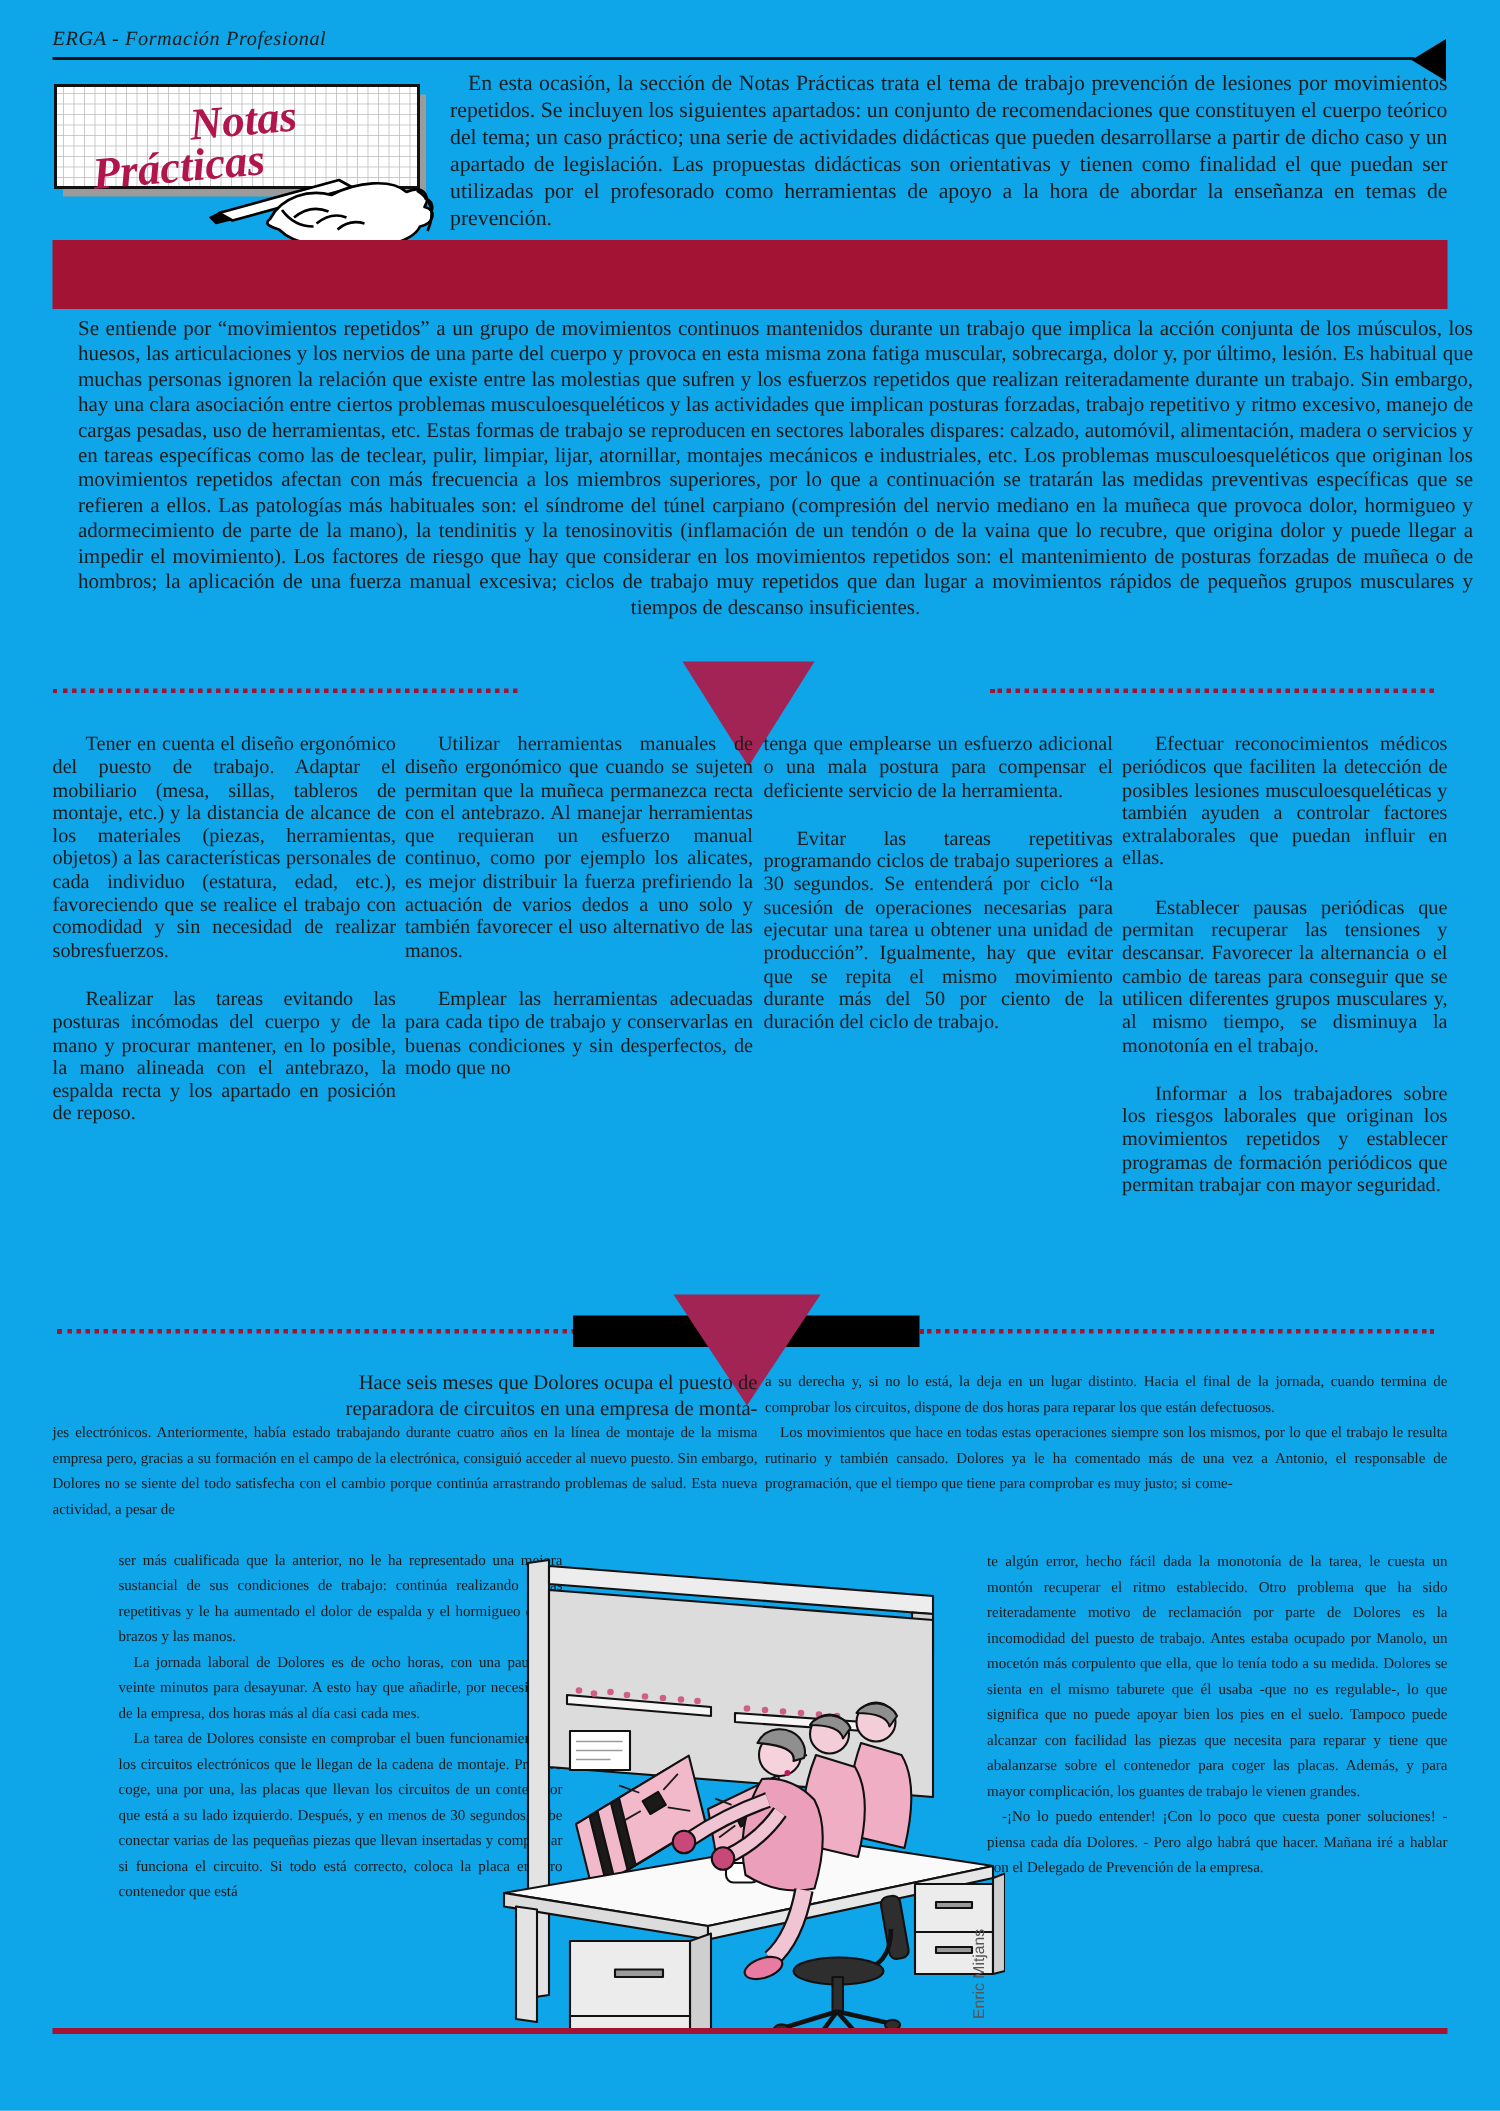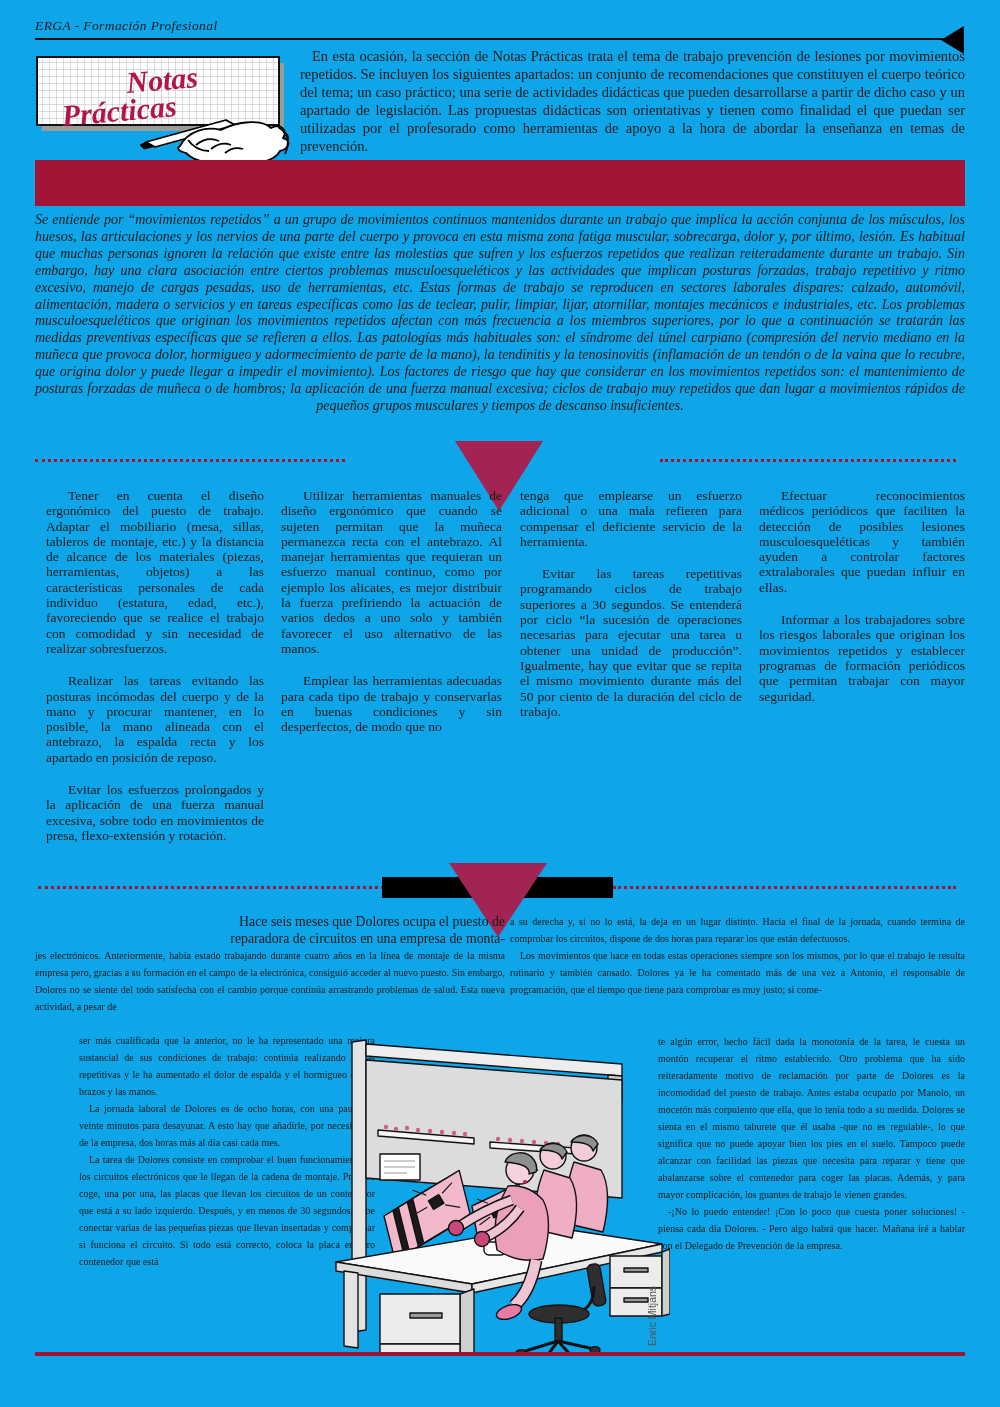--- a/index.html
+++ b/index.html
@@ -16,39 +16,39 @@
   .logo-svg { position:absolute; left:28px; top:48px; }
 
   
   .intro { position:absolute; left:300px; top:47px; width:665px; font-size:14.5px; line-height:18px;
     text-align:justify; text-indent:12px; }
 
   
   .title-band { position:absolute; left:35px; top:160px; width:930px; height:46px; background:#a31334; }
 
   
-  .theory { position:absolute; left:35px; top:212px; width:930px; font-size:14px; line-height:16.9px;
-    text-align:justify; text-align-last:center;font-style:italic; }
+  .theory { position:absolute; left:52px; top:212px; width:930px; font-size:14px; line-height:16.9px;
+    text-align:justify; text-align-last:center; }
 
   
   .dotted { position:absolute; height:0; border-top:3px dotted #a31334; }
   .dot1-left  { left:35px;  top:459px; width:310px; }
   .dot1-right { left:660px; top:459px; width:296px; }
   .dot2-left  { left:38px;  top:886px; width:346px; }
   .dot2-right { left:613px; top:886px; width:343px; }
   .black-bar  { position:absolute; left:382px; top:877px; width:231px; height:21px; background:#000; }
   .tri { position:absolute; width:0; height:0; }
   .tri1 { left:455px; top:441px; border-left:44px solid transparent; border-right:44px solid transparent;
           border-top:70px solid #a12455; }
   .tri2 { left:449px; top:863px; border-left:49px solid transparent; border-right:49px solid transparent;
           border-top:74px solid #a12455; }
 
   
   .rec-col { position:absolute; top:488px; font-size:13.5px; line-height:15.3px; text-align:justify; hyphens:auto; }
-  .rec-col p { text-indent:22px; margin:0 0 17px 11px; }
+  .rec-col p { text-indent:22px; margin:0 0 17px 0; }
   .rec-col p.cont { text-indent:0; }
   .c1 { left:35px;  width:229px; }
   .c2 { left:270px; width:232px; }
   .c3 { left:509px; width:233px; }
   .c4 { left:748px; width:217px; }
 
   
   .case { font-size:10px; line-height:17px; text-align:justify; hyphens:auto; position:absolute; }
   .case p { text-indent:10px; margin:0; }
   .case p.cont { text-indent:0; }
@@ -103,32 +103,32 @@
 
   <div class="theory">Se entiende por “movimientos repetidos” a un grupo de movimientos continuos mantenidos durante un trabajo que implica la acción conjunta de los músculos, los huesos, las articulaciones y los nervios de una parte del cuerpo y provoca en esta misma zona fatiga muscular, sobrecarga, dolor y, por último, lesión. Es habitual que muchas personas ignoren la relación que existe entre las molestias que sufren y los esfuerzos repetidos que realizan reiteradamente durante un trabajo. Sin embargo, hay una clara asociación entre ciertos problemas musculoesqueléticos y las actividades que implican posturas forzadas, trabajo repetitivo y ritmo excesivo, manejo de cargas pesadas, uso de herramientas, etc. Estas formas de trabajo se reproducen en sectores laborales dispares: calzado, automóvil, alimentación, madera o servicios y en tareas específicas como las de teclear, pulir, limpiar, lijar, atornillar, montajes mecánicos e industriales, etc. Los problemas musculoesqueléticos que originan los movimientos repetidos afectan con más frecuencia a los miembros superiores, por lo que a continuación se tratarán las medidas preventivas específicas que se refieren a ellos. Las patologías más habituales son: el síndrome del túnel carpiano (compresión del nervio mediano en la muñeca que provoca dolor, hormigueo y adormecimiento de parte de la mano), la tendinitis y la tenosinovitis (inflamación de un tendón o de la vaina que lo recubre, que origina dolor y puede llegar a impedir el movimiento). Los factores de riesgo que hay que considerar en los movimientos repetidos son: el mantenimiento de posturas forzadas de muñeca o de hombros; la aplicación de una fuerza manual excesiva; ciclos de trabajo muy repetidos que dan lugar a movimientos rápidos de pequeños grupos musculares y tiempos de descanso insuficientes.</div>
 
   <div class="dotted dot1-left"></div>
   <div class="dotted dot1-right"></div>
   <div class="tri tri1"></div>
 
   <div class="rec-col c1">
     <p>Tener en cuenta el diseño ergonómico del puesto de trabajo. Adaptar el mobiliario (mesa, sillas, tableros de montaje, etc.) y la distancia de alcance de los materiales (piezas, herramientas, objetos) a las características personales de cada individuo (estatura, edad, etc.), favoreciendo que se realice el trabajo con comodidad y sin necesidad de realizar sobresfuerzos.</p>
     <p>Realizar las tareas evitando las posturas incómodas del cuerpo y de la mano y procurar mantener, en lo posible, la mano alineada con el antebrazo, la espalda recta y los apartado en posición de reposo.</p>
-    <p>Evitar los esfuerzos prolongados y la aplicación de una fuerza manual excesiva, sobre todo en movimientos de presa, flexo-extensión y rotación.</p>
   </div>
   <div class="rec-col c2">
     <p>Utilizar herramientas manuales de diseño ergonómico que cuando se sujeten permitan que la muñeca permanezca recta con el antebrazo. Al manejar herramientas que requieran un esfuerzo manual continuo, como por ejemplo los alicates, es mejor distribuir la fuerza prefiriendo la actuación de varios dedos a uno solo y también favorecer el uso alternativo de las manos.</p>
     <p>Emplear las herramientas adecuadas para cada tipo de trabajo y conservarlas en buenas condiciones y sin desperfectos, de modo que no</p>
   </div>
   <div class="rec-col c3">
-    <p class="cont">tenga que emplearse un esfuerzo adicional o una mala refieren para compensar el deficiente servicio de la herramienta.</p>
+    <p class="cont">tenga que emplearse un esfuerzo adicional o una mala postura para compensar el deficiente servicio de la herramienta.</p>
     <p>Evitar las tareas repetitivas programando ciclos de trabajo superiores a 30 segundos. Se entenderá por ciclo “la sucesión de operaciones necesarias para ejecutar una tarea u obtener una unidad de producción”. Igualmente, hay que evitar que se repita el mismo movimiento durante más del 50 por ciento de la duración del ciclo de trabajo.</p>
   </div>
   <div class="rec-col c4">
     <p>Efectuar reconocimientos médicos periódicos que faciliten la detección de posibles lesiones musculoesqueléticas y también ayuden a controlar factores extralaborales que puedan influir en ellas.</p>
+    <p>Establecer pausas periódicas que permitan recuperar las tensiones y descansar. Favorecer la alternancia o el cambio de tareas para conseguir que se utilicen diferentes grupos musculares y, al mismo tiempo, se disminuya la monotonía en el trabajo.</p>
     <p>Informar a los trabajadores sobre los riesgos laborales que originan los movimientos repetidos y establecer programas de formación periódicos que permitan trabajar con mayor seguridad.</p>
   </div>
 
   <div class="dotted dot2-left"></div>
   <div class="dotted dot2-right"></div>
   <div class="black-bar"></div>
   <div class="tri tri2"></div>
 
   <div class="case-intro-lines" style="position:absolute;">Hace seis meses que Dolores ocupa el puesto de
 reparadora de circuitos en una empresa de monta-</div>

